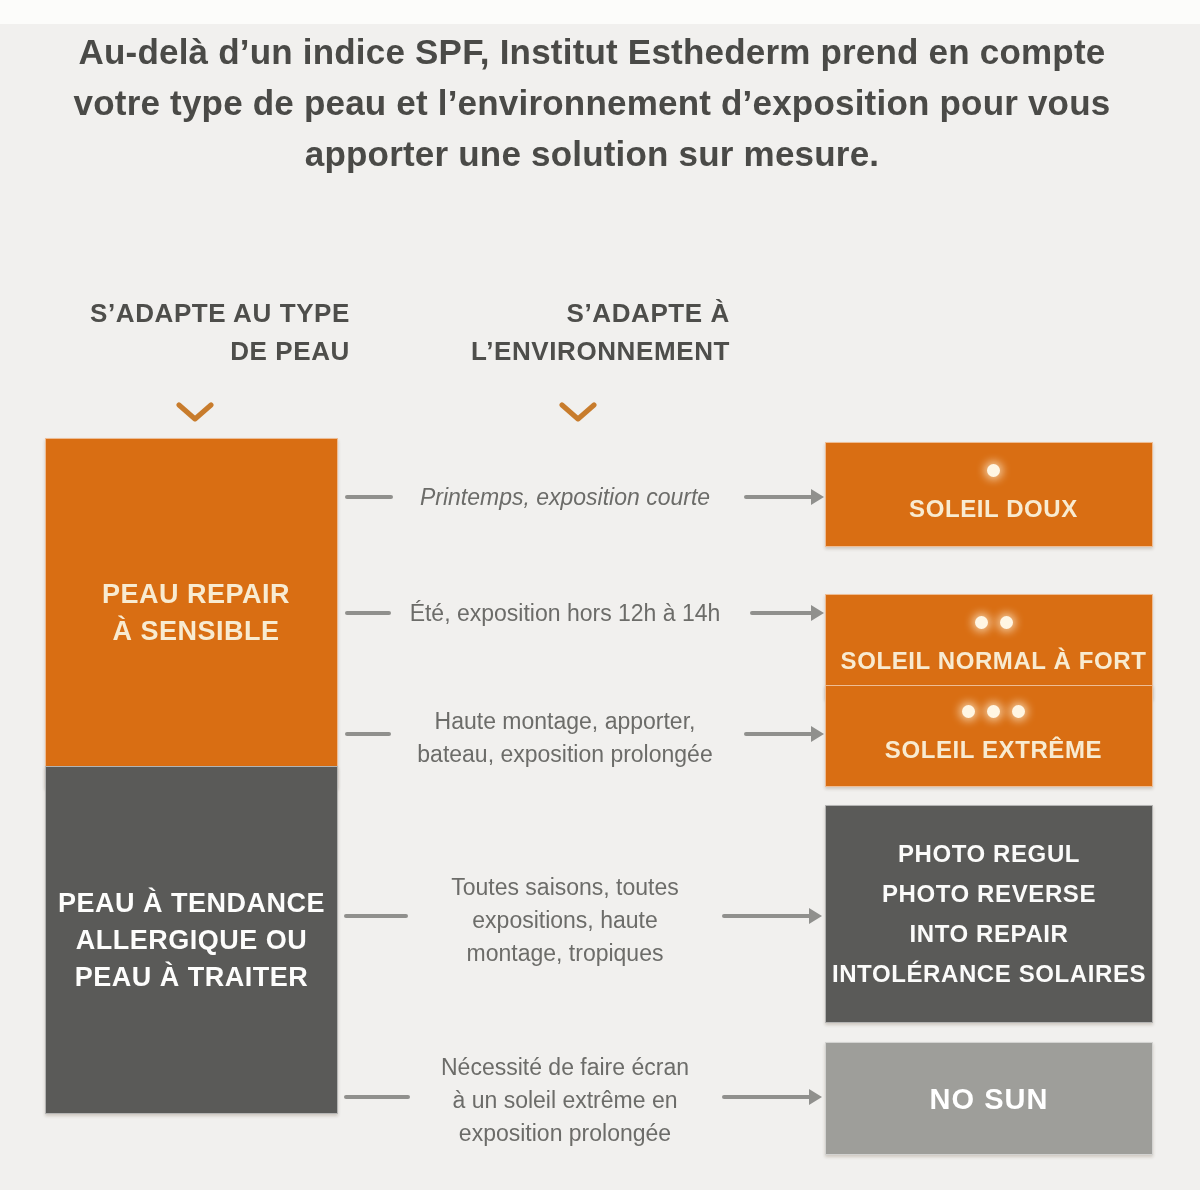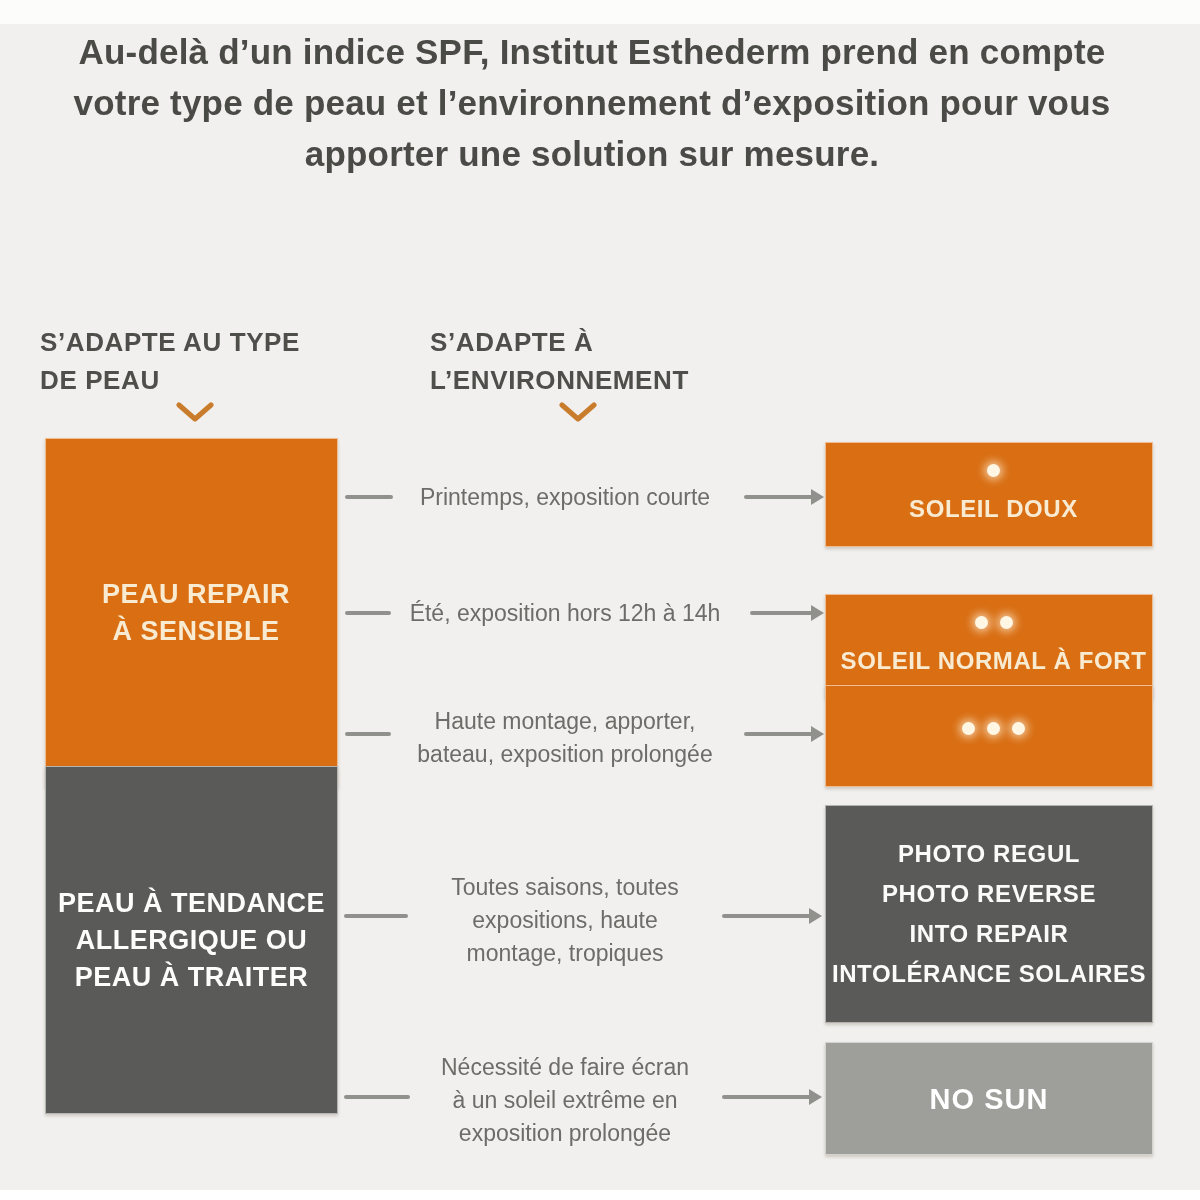--- a/index.html
+++ b/index.html
@@ -30,22 +30,22 @@
 
   .page-title{
     position:absolute;top:26px;left:22px;width:1140px;
     text-align:center;
     font-size:35px;line-height:51px;
     color:var(--heading-text);
     letter-spacing:.2px;
   }
 
   .col-head{
-    position:absolute;top:323px;
-    text-align:left;
+    position:absolute;top:294px;
+    text-align:right;
     font-size:26px;font-weight:bold;line-height:38px;
     letter-spacing:.6px;
     color:#4e4e4b;
   }
   .col-head.skin{left:40px;width:310px;}
   .col-head.env{left:430px;width:300px;}
 
   .chevron{position:absolute;top:402px;width:38px;height:22px;}
   .chevron.skin{left:176px;}
   .chevron.env{left:559px;}
@@ -88,21 +88,21 @@
     width:13px;height:13px;border-radius:50%;
     background:#fff6e4;margin:0 6px;
     box-shadow:0 0 8px 3px rgba(255,246,225,.65);
   }
 
   .cond{
     position:absolute;text-align:center;
     font-size:23px;line-height:33px;
     color:var(--body-text);
   }
-  .cond-0{left:380px;top:481px;width:370px;}
+  .cond-0{left:380px;top:481px;width:370px;font-style:italic;}
   .cond-1{left:370px;top:597px;width:390px;}
   .cond-2{left:380px;top:705px;width:370px;}
   .cond-3{left:400px;top:871px;width:330px;}
   .cond-4{left:400px;top:1051px;width:330px;}
 
   .cline{
     position:absolute;height:4px;background:var(--connector-gray);
     border-radius:2px;
   }
   .cline-0{left:345px;top:495px;width:48px;}
@@ -197,20 +197,21 @@
         <span class="dot"></span>
       </div>
     <div class="label pre">SOLEIL NORMAL À FORT</div>
   </div>
   <div class="box orange sol-box sol-2">
     <div class="dots">
         <span class="dot"></span>
         <span class="dot"></span>
         <span class="dot"></span>
       </div>
+    <div class="label pre">SOLEIL EXTRÊME</div>
   </div>
   <div class="box dark sol-box sol-3">
     <div class="label pre">PHOTO REGUL
 PHOTO REVERSE
 INTO REPAIR
 INTOLÉRANCE SOLAIRES</div>
   </div>
   <div class="box light sol-box sol-4">
     <div class="label pre">NO SUN</div>
   </div>

